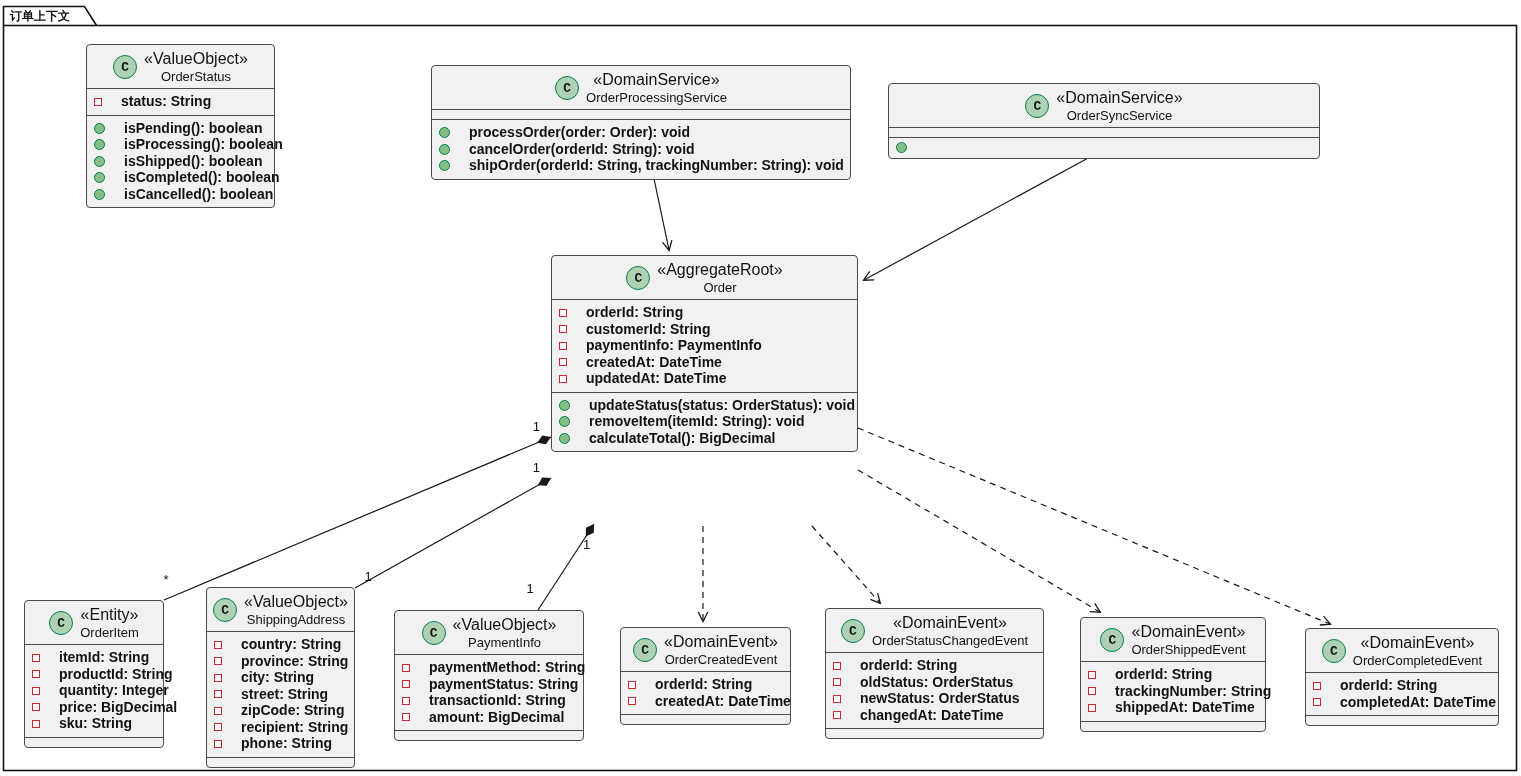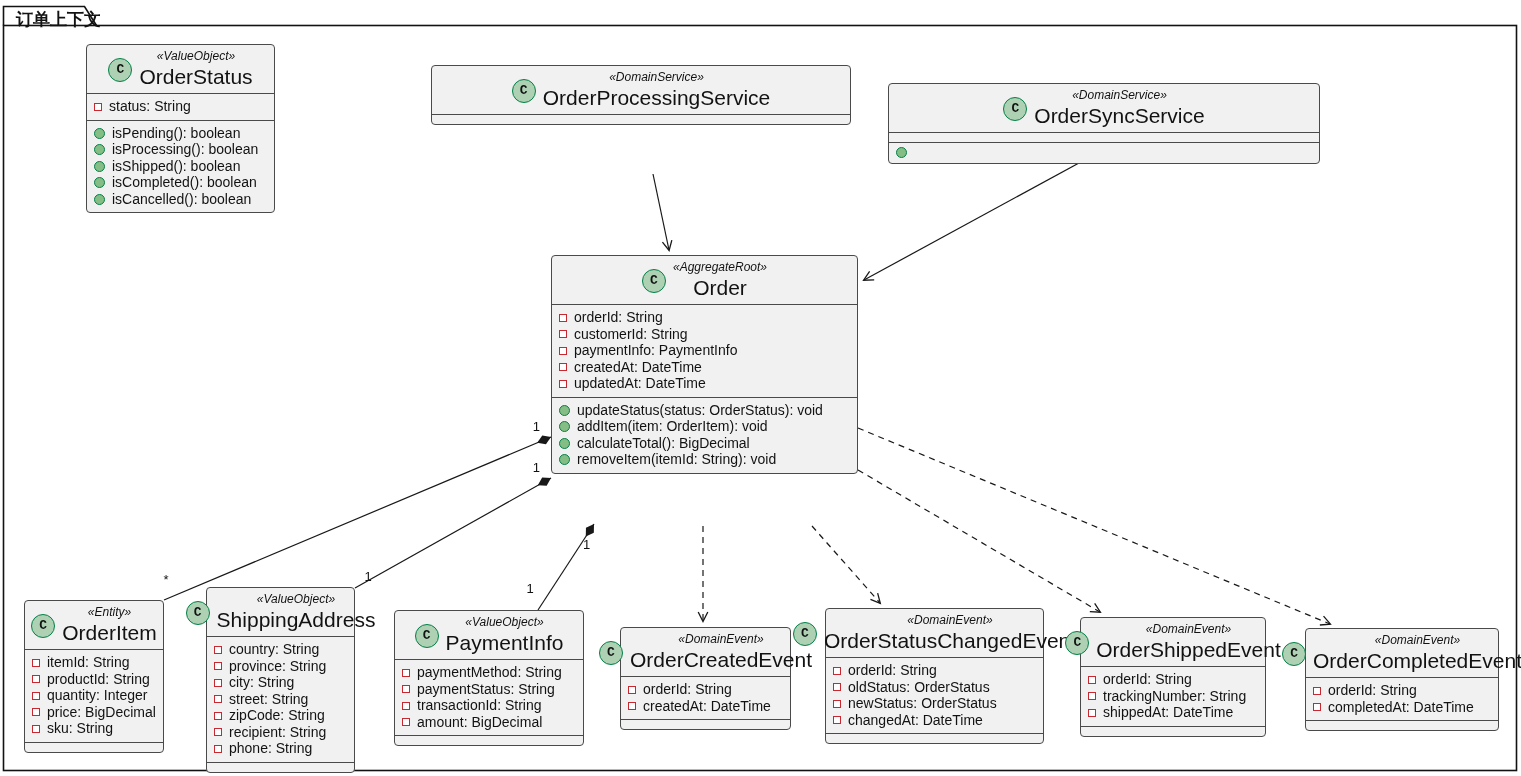--- a/index.html
+++ b/index.html
@@ -1,32 +1,32 @@
 <!DOCTYPE html>
 <html><head>
 <meta charset="utf-8">
 <style>
   html,body{margin:0;padding:0;background:#ffffff;}
   #stage{position:relative;width:1521px;height:776px;background:#ffffff;overflow:hidden;
          font-family:"Liberation Sans","DejaVu Sans",sans-serif;color:#121212;}
   svg.wires{position:absolute;left:0;top:0;z-index:0;}
-  .frame-title{position:absolute;left:16px;top:8px;font-size:17px;font-weight:bold;z-index:2;}
+  .frame-title{position:absolute;left:10px;top:8px;font-size:12px;font-weight:bold;z-index:2;}
 
   .cls{position:absolute;z-index:1;background:#F1F1F1;border:1px solid #4a4a4a;border-radius:4px;
        box-sizing:border-box;}
   .hd{display:flex;align-items:center;justify-content:center;gap:7px;padding:4px 6px 3px;}
   .circle{flex:0 0 auto;width:22px;height:22px;border-radius:50%;background:#ADD1B2;border:1px solid #038048;
           display:flex;align-items:center;justify-content:center;
           font-family:"Liberation Mono","DejaVu Sans Mono",monospace;font-weight:bold;font-size:13px;}
   .ttl{display:flex;flex-direction:column;align-items:center;line-height:1.25;}
-  .st{font-style:italic;font-size:12px;text-align:center;}
-  .nm{font-size:21px;}
+  .st{font-size:16px;text-align:center;}
+  .nm{font-size:13px;}
   .sec{border-top:1px solid #4a4a4a;padding:4px 7px 5px;}
   .sec.empty{height:9px;padding:0;}
-  .m{display:flex;align-items:center;gap:7px;font-size:14px;line-height:16.5px;white-space:nowrap;}
+  .m{display:flex;align-items:center;gap:19px;font-size:14px;line-height:16.5px;white-space:nowrap;font-weight:bold;}
   .ico{flex:0 0 auto;display:inline-block;}
   .ico.f{width:6px;height:6px;border:1.5px solid #C82930;background:#fefefe;}
   .ico.o{width:9px;height:9px;border-radius:50%;background:#84BE84;border:1px solid #038048;}
 
   #c-orderstatus{left:86px;top:44px;width:189px}
   #c-processing{left:431px;top:65px;width:420px}
   #c-sync{left:888px;top:83px;width:432px}
   #c-order{left:551px;top:255px;width:307px}
   #c-orderitem{left:24px;top:600px;width:140px}
   #c-shipping{left:206px;top:587px;width:149px}
@@ -126,20 +126,34 @@
 
   <div class="cls" id="c-processing">
     <div class="hd">
       <span class="circle">C</span>
       <span class="ttl">
         <span class="st">«DomainService»</span>
         <span class="nm">OrderProcessingService</span>
       </span>
     </div>
     <div class="sec empty"></div>
+    <div class="sec">
+      <div class="m">
+          <span class="ico o"></span>
+          <span>processOrder(order: Order): void</span>
+        </div>
+      <div class="m">
+          <span class="ico o"></span>
+          <span>cancelOrder(orderId: String): void</span>
+        </div>
+      <div class="m">
+          <span class="ico o"></span>
+          <span>shipOrder(orderId: String, trackingNumber: String): void</span>
+        </div>
+    </div>
   </div>
 
   <div class="cls" id="c-sync">
     <div class="hd">
       <span class="circle">C</span>
       <span class="ttl">
         <span class="st">«DomainService»</span>
         <span class="nm">OrderSyncService</span>
       </span>
     </div>
@@ -181,29 +195,25 @@
           <span>updatedAt: DateTime</span>
         </div>
     </div>
     <div class="sec">
       <div class="m">
           <span class="ico o"></span>
           <span>updateStatus(status: OrderStatus): void</span>
         </div>
       <div class="m">
           <span class="ico o"></span>
-          <span>addItem(item: OrderItem): void</span>
+          <span>removeItem(itemId: String): void</span>
         </div>
       <div class="m">
           <span class="ico o"></span>
           <span>calculateTotal(): BigDecimal</span>
-        </div>
-      <div class="m">
-          <span class="ico o"></span>
-          <span>removeItem(itemId: String): void</span>
         </div>
     </div>
   </div>
 
   <div class="cls" id="c-orderitem">
     <div class="hd">
       <span class="circle">C</span>
       <span class="ttl">
         <span class="st">«Entity»</span>
         <span class="nm">OrderItem</span>

